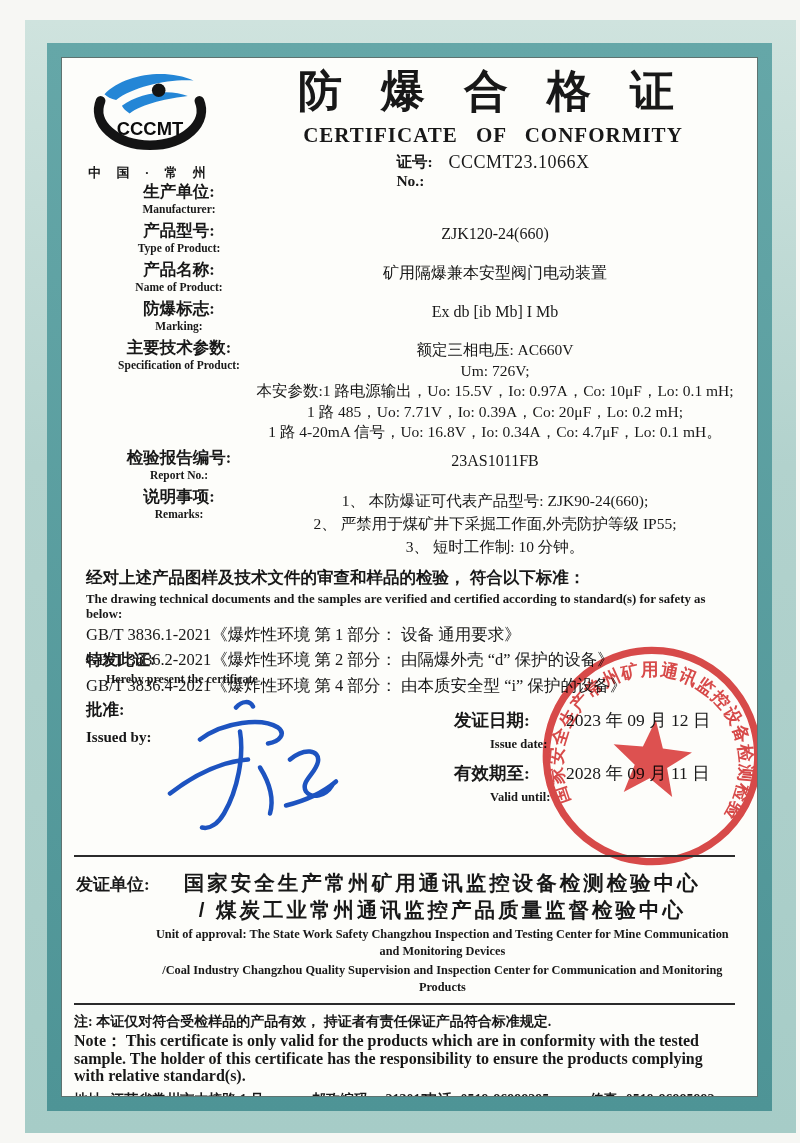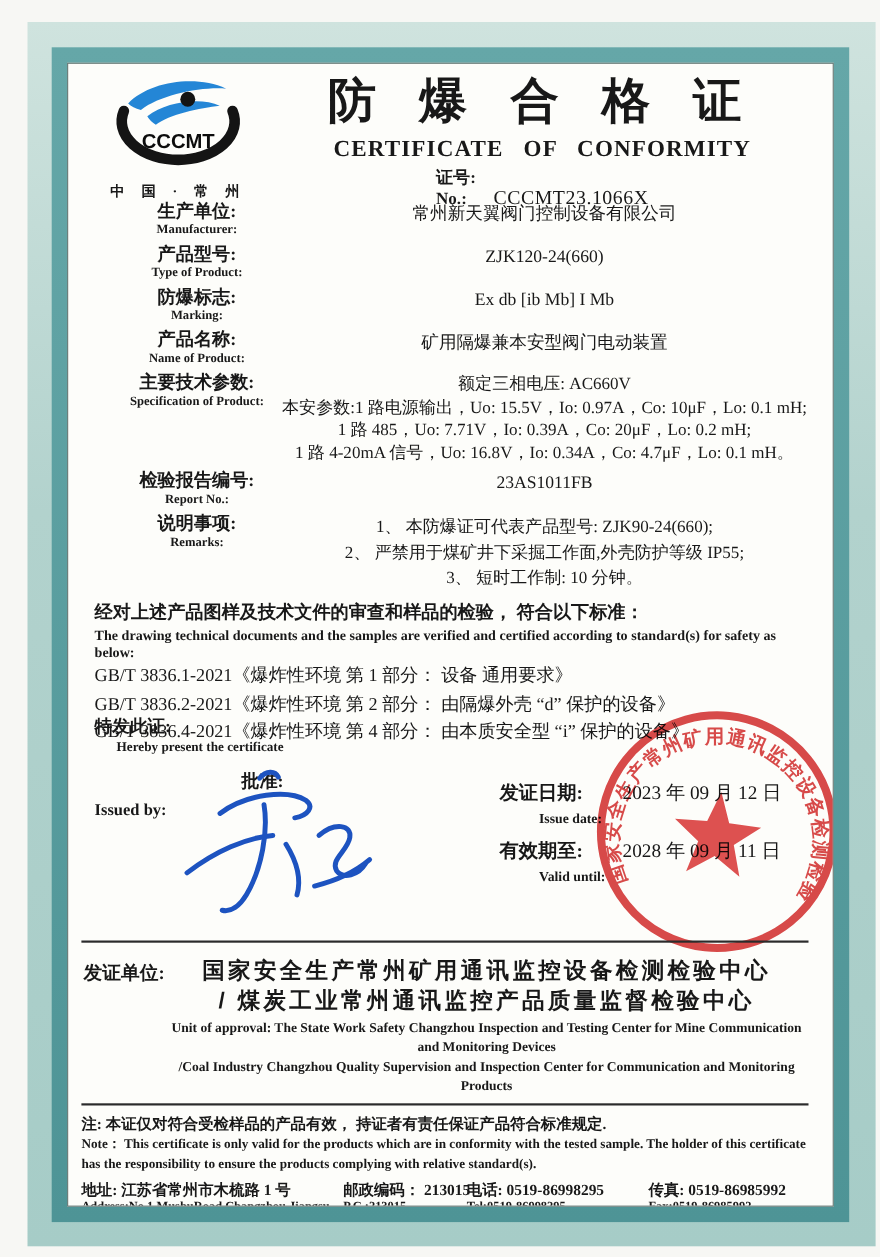--- a/index.html
+++ b/index.html
@@ -6,26 +6,26 @@
   body{width:800px;height:1143px;position:relative;background:#f7f7f4;
        font-family:"Liberation Serif","DejaVu Serif",serif;color:#181818;}
   .frame-light{position:absolute;top:20px;left:25px;right:4px;bottom:10px;
        background:linear-gradient(180deg,#cfe3de 0%,#b2d2cd 40%,#a6ccc7 100%);}
   .frame-dark{position:absolute;inset:23px 24px 22px 22px;
        background:linear-gradient(180deg,#65a7a8,#4e9496);}
   .page{position:absolute;inset:14px;background:#fdfdfa;border:1px solid #5e7370;overflow:hidden;}
 
   
   .header{position:relative;height:122px;}
-  .logo{position:absolute;left:16px;top:10px;width:168px;text-align:center;}
+  .logo{position:absolute;left:4px;top:10px;width:168px;text-align:center;}
   .logo-sub{font-size:13px;font-weight:bold;letter-spacing:6px;margin-top:0px;}
   .title-block{position:absolute;left:188px;top:4px;width:486px;text-align:center;}
   .title-cn{font-size:44px;font-weight:bold;letter-spacing:14px;white-space:nowrap;}
   .title-en{font-size:21px;letter-spacing:1px;word-spacing:12px;margin-top:2px;font-weight:600;}
-  .certno-row{display:flex;justify-content:center;gap:16px;margin-top:4px;align-items:flex-end;}
+  .certno-row{display:flex;justify-content:center;gap:16px;margin-top:4px;align-items:flex-start;}
   .certno-labels{text-align:left;font-size:15.5px;line-height:19px;font-weight:600;}
   .certno-value{font-size:18px;letter-spacing:.5px;}
 
   
   .fields{padding:2px 22px 0 41px;text-align:center;}
   .row{display:flex;margin-bottom:5px;}
   .lbl{width:152px;flex:none;}
   .lbl-cn{font-size:16.5px;font-weight:bold;line-height:20px;white-space:nowrap;}
   .lbl-en{font-size:11.5px;font-weight:600;line-height:14px;white-space:nowrap;}
   .val{flex:1;font-size:16px;line-height:21px;padding-top:2px;}
@@ -34,21 +34,21 @@
 
   
   .conformity{padding:4px 22px 0 24px;}
   .conf-cn{font-size:16.5px;font-weight:bold;}
   .conf-en{font-size:12.8px;font-weight:600;margin-top:3px;}
   .standard{font-size:16.5px;line-height:25.5px;white-space:nowrap;}
 
   .issue-block{position:absolute;left:24px;top:592px;}
   .present-cn{font-size:16px;font-weight:bold;}
   .present-en{font-size:12px;font-weight:600;margin-top:1px;margin-left:20px;}
-  .approve-cn{font-size:16.5px;font-weight:bold;margin-top:12px;text-align:right;}
+  .approve-cn{font-size:16.5px;font-weight:bold;margin-top:12px;}
   .approve-en{font-size:15px;font-weight:600;margin-top:8px;}
   .signature{position:absolute;left:78px;top:638px;width:230px;height:148px;}
 
   .dates-block{position:absolute;left:392px;top:650px;width:335px;}
   .date-row{display:flex;align-items:baseline;white-space:nowrap;}
   .dl-cn{font-size:17.5px;font-weight:bold;width:104px;flex:none;}
   .date-val{font-size:17.5px;margin-left:8px;}
   .dl-en{font-size:12.5px;font-weight:600;margin:5px 0 9px 36px;}
   .stamp{position:absolute;left:476px;top:584px;width:228px;height:228px;
          mix-blend-mode:multiply;opacity:.93;transform:rotate(6deg);}
@@ -56,21 +56,21 @@
   
   .bottom-section{position:absolute;left:12px;right:22px;top:797px;}
   .divider{border-top:2px solid #2b2b2b;}
   .approval{display:flex;padding:12px 0 8px 2px;}
   .appr-label{font-size:17px;font-weight:bold;flex:none;padding-top:4px;}
   .appr-lines{flex:1;text-align:center;}
   .appr-cn{font-family:"Liberation Sans","DejaVu Sans",sans-serif;font-weight:bold;
            font-size:20.5px;letter-spacing:3px;line-height:27px;white-space:nowrap;}
   .appr-en{font-size:12.3px;font-weight:bold;line-height:16.5px;margin-top:3px;}
   .note-cn{font-size:14px;font-weight:bold;margin-top:8px;}
-  .note-en{font-size:12px;font-weight:bold;line-height:17.5px;margin-top:1px;}
+  .note-en{font-size:16px;font-weight:bold;line-height:17.5px;margin-top:1px;}
   .addr-row{display:flex;margin-top:6px;}
   .addr-cell{white-space:nowrap;}
   .c-addr{width:36%;}.c-pc{width:17%;}.c-tel{width:25%;}.c-fax{width:22%;}
   .cell-cn{font-size:14px;font-weight:bold;}
   .cell-en{font-size:11.3px;font-weight:600;}
 </style>
 </head>
 <body>
 
 <div>
@@ -101,50 +101,50 @@
             </div>
           </div>
         </div>
 
         <div class="fields">
           <div class="row">
             <div class="lbl">
                 <div class="lbl-cn">生产单位:</div>
                              <div class="lbl-en">Manufacturer:</div>
               </div>
-            <div class="val">常州新天翼阀门控制设备有限公司</div>
           </div>
           <div class="row">
             <div class="lbl">
                 <div class="lbl-cn">产品型号:</div>
                              <div class="lbl-en">Type of Product:</div>
               </div>
             <div class="val">ZJK120-24(660)</div>
           </div>
           <div class="row">
             <div class="lbl">
+                <div class="lbl-cn">产品名称:</div>
+                             <div class="lbl-en">Name of Product:</div>
+              </div>
+            <div class="val">矿用隔爆兼本安型阀门电动装置</div>
+          </div>
+          <div class="row">
+            <div class="lbl">
                 <div class="lbl-cn">防爆标志:</div>
                              <div class="lbl-en">Marking:</div>
               </div>
             <div class="val">Ex db [ib Mb] I Mb</div>
           </div>
           <div class="row">
             <div class="lbl">
-                <div class="lbl-cn">产品名称:</div>
-                             <div class="lbl-en">Name of Product:</div>
-              </div>
-            <div class="val">矿用隔爆兼本安型阀门电动装置</div>
-          </div>
-          <div class="row">
-            <div class="lbl">
                 <div class="lbl-cn">主要技术参数:</div>
                              <div class="lbl-en">Specification of Product:</div>
               </div>
             <div class="val">
               <div class="spec-line">额定三相电压: AC660V</div>
+              <div class="spec-line">Um: 726V;</div>
               <div class="spec-line">本安参数:1 路电源输出，Uo: 15.5V，Io: 0.97A，Co: 10μF，Lo: 0.1 mH;</div>
               <div class="spec-line">1 路 485，Uo: 7.71V，Io: 0.39A，Co: 20μF，Lo: 0.2 mH;</div>
               <div class="spec-line">1 路 4-20mA 信号，Uo: 16.8V，Io: 0.34A，Co: 4.7μF，Lo: 0.1 mH。</div>
             </div>
           </div>
           <div class="row">
             <div class="lbl">
                 <div class="lbl-cn">检验报告编号:</div>
                              <div class="lbl-en">Report No.:</div>
               </div>

